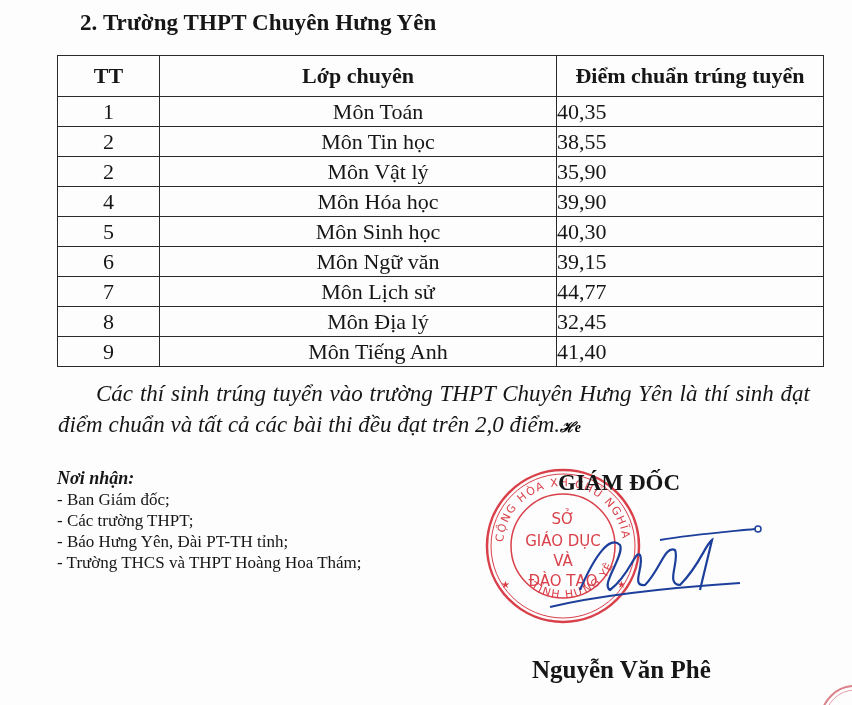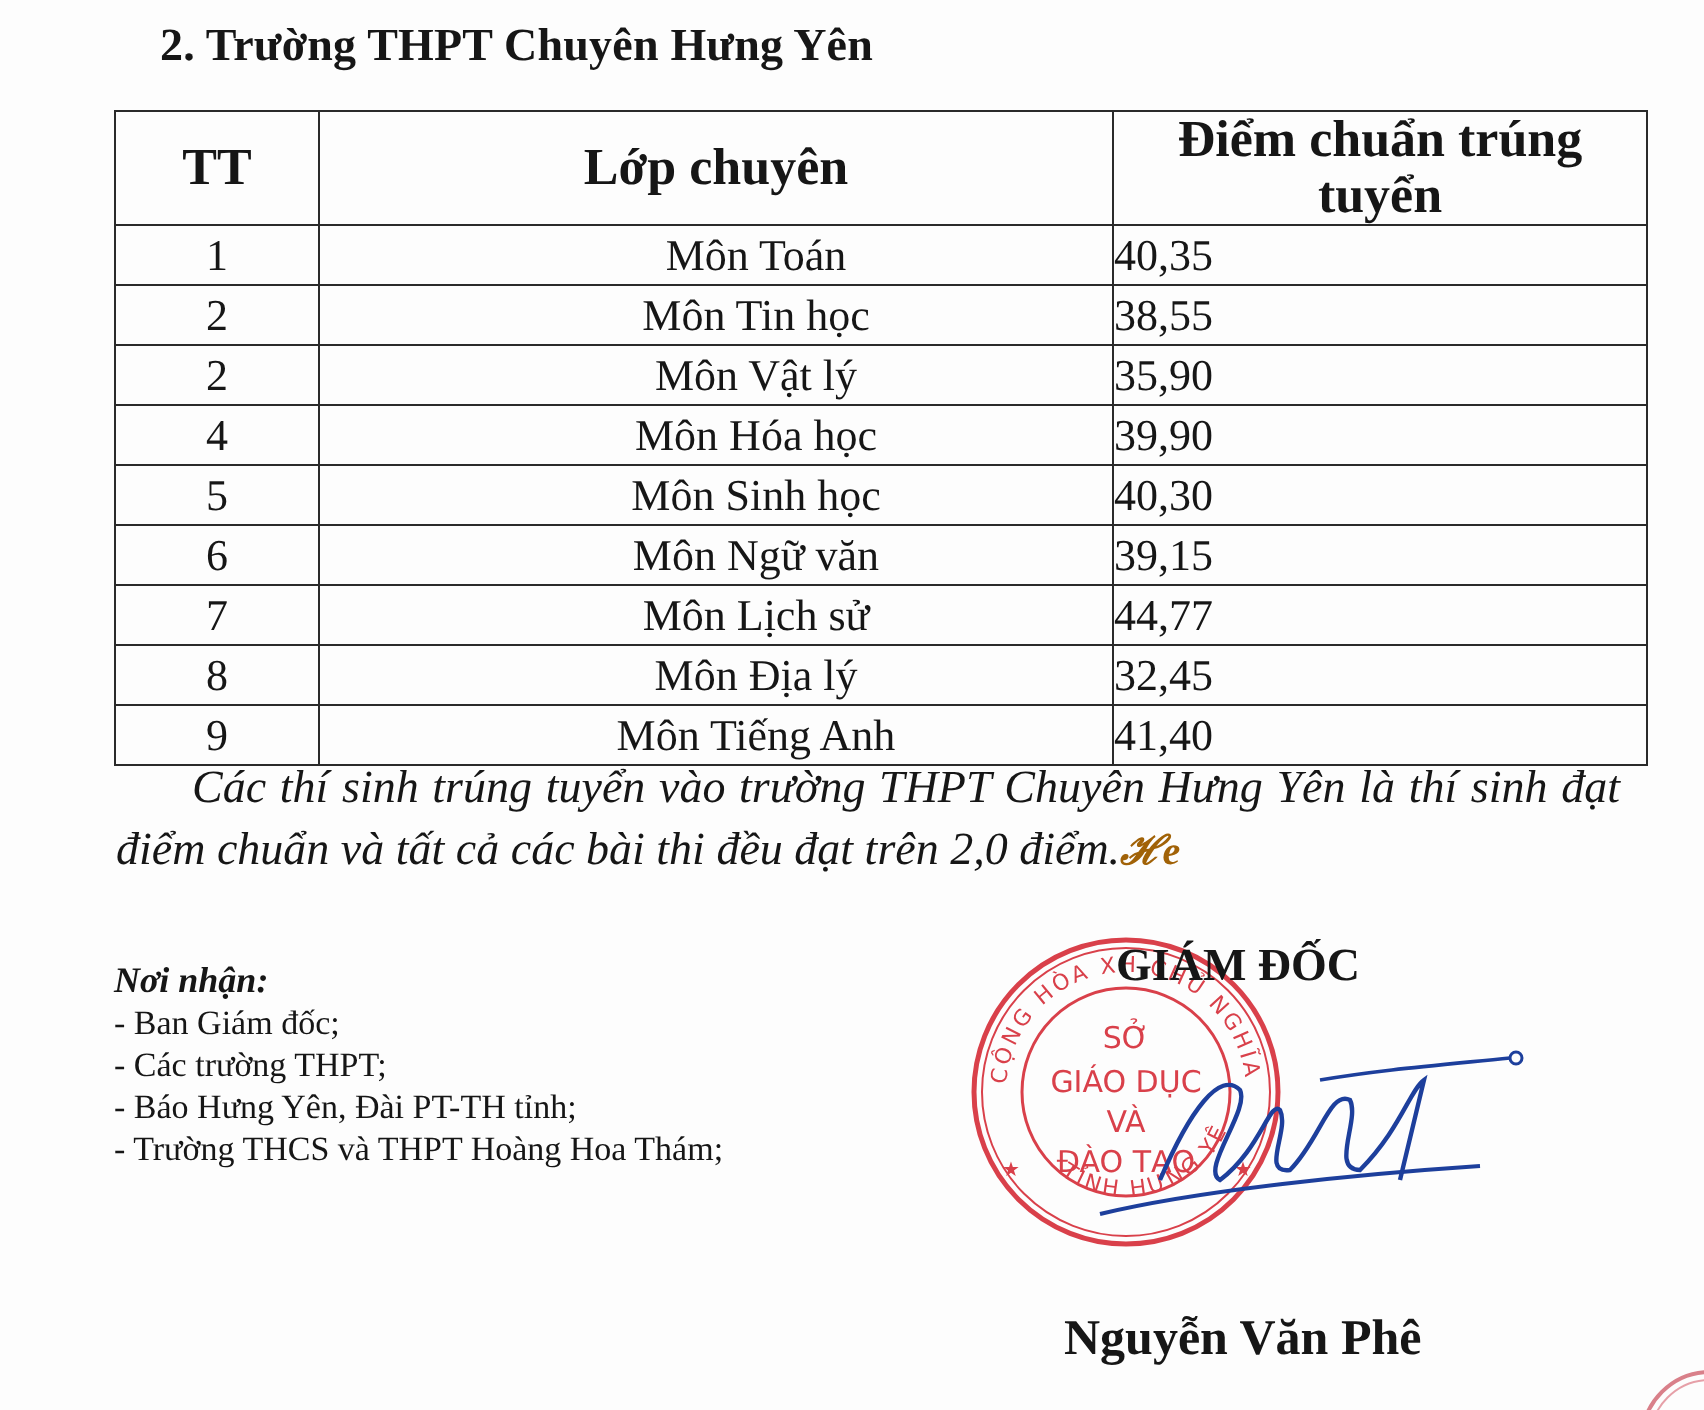--- a/index.html
+++ b/index.html
@@ -9,32 +9,32 @@
   }
   .heading {
     position:absolute; left:80px; top:10px; font-size:23px; font-weight:bold; letter-spacing:0.1px;
   }
   table.scores {
     position:absolute; left:57px; top:55px; width:767px; border-collapse:collapse;
   }
   table.scores th, table.scores td {
     border:1.3px solid #2a2a2a; padding:0; font-size:22px; line-height:28px;
   }
-  table.scores th { height:40px; font-weight:bold; font-size:26px; text-align:center; }
+  table.scores th { height:40px; font-weight:bold; font-size:22px; text-align:center; }
   table.scores td { height:29px; }
   .c1 { width:101px; text-align:center; }
   .c2 { width:356px; text-align:center; padding-left:40px !important; }
   th.c2 { text-align:center; padding-left:0 !important; }
   .c3 { text-align:left; }
   .note {
     position:absolute; left:58px; top:378px; width:752px; font-style:italic; font-size:23px; line-height:31px;
     text-indent:38px; text-align:justify;
   }
-  .initial { color:#a16207; font-size:20px; font-style:italic; font-weight:bold; }
-  .recipients { position:absolute; left:57px; top:468px; font-size:17px; line-height:21px;margin-top:12px; }
+  .initial { color:#000000; font-size:14px; font-style:italic; font-weight:bold; }
+  .recipients { position:absolute; left:57px; top:468px; font-size:17px; line-height:21px; }
   .recipients .title { font-weight:bold; font-style:italic; font-size:18px; }
   .sign-title { position:absolute; left:558px; top:470px; font-size:23px; font-weight:bold; }
   .signer { position:absolute; left:532px; top:656px; font-size:25px; font-weight:bold; }
   .stamp { position:absolute; left:483px; top:466px; width:160px; height:160px; }
   .signature { position:absolute; left:540px; top:515px; width:230px; height:110px; }
   .corner-stamp { position:absolute; left:815px; top:680px; width:50px; height:50px; }
 </style>
 </head>
 <body>
 

